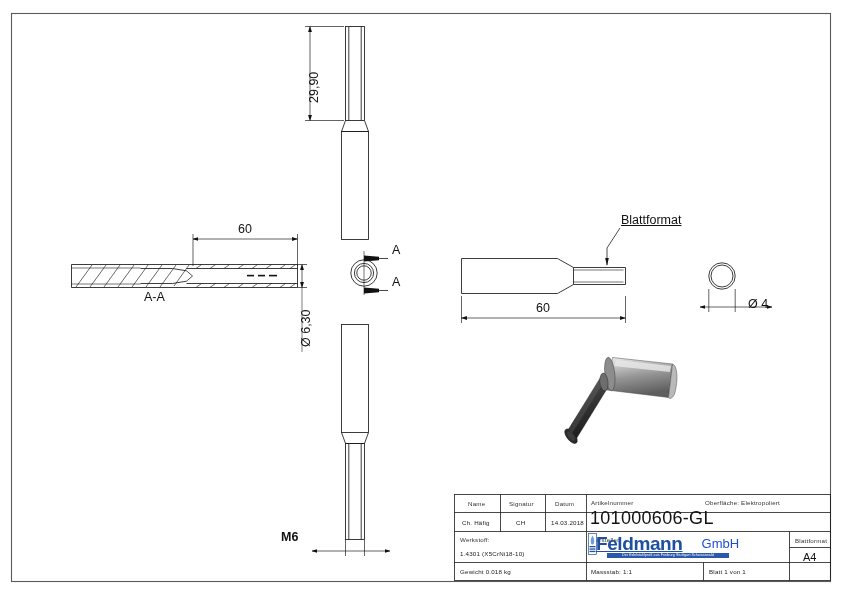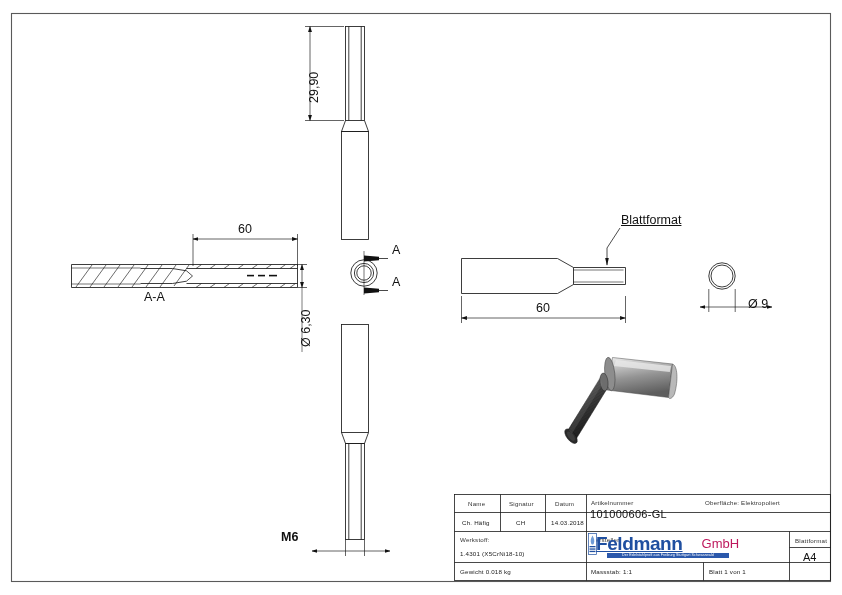--- a/index.html
+++ b/index.html
@@ -28,21 +28,21 @@
     height: 595px;
   }
   .tb-text {
     position: absolute;
     white-space: nowrap;
     color: #1a1a1a;
     font-family: "Liberation Sans", sans-serif;
   }
   .lbl-hdr { font-size: 6.2px; letter-spacing: 0.2px; color: #333; }
   .lbl-val { font-size: 6.2px; letter-spacing: 0.2px; color: #222; }
-  .lbl-art { font-size: 11px; color: #111; letter-spacing: 0.3px; }
+  .lbl-art { font-size: 18px; color: #111; letter-spacing: 0.3px; }
   .lbl-a4  { font-size: 11px; color: #111; }
   .dim-text {
     position: absolute;
     white-space: nowrap;
     font-size: 12.5px;
     color: #111;
     font-family: "Liberation Sans", sans-serif;
   }
   .dim-text.rot {
     transform: rotate(-90deg);
@@ -69,21 +69,21 @@
     font-family: "Liberation Sans", sans-serif;
     font-size: 19px;
     font-weight: bold;
     color: #1f4fa0;
     letter-spacing: -0.4px;
     text-decoration: underline;
   }
   .logo-sub {
     font-family: "Liberation Sans", sans-serif;
     font-size: 13px;
-    color: #be185d;
+    color: #1d4ed8;
     margin-left: 3px;
     padding-bottom: 1px;
   }
   .logo-tag {
     position: absolute;
     left: 607px;
     top: 553px;
     width: 122px;
     height: 5px;
     background: #2b58ab;
@@ -314,21 +314,21 @@
   </svg>
 
   <div class="dim-text rot" style="left:307px; top:103px;">29,90</div>
 
   <div class="dim-text" style="left:238px; top:222px;">60</div>
 
   <div class="dim-text rot" style="left:299px; top:347px;">Ø 6,30</div>
 
   <div class="dim-text" style="left:536px; top:301px;">60</div>
 
-  <div class="dim-text" style="left:748px; top:297px;">Ø 9</div>
+  <div class="dim-text" style="left:748px; top:297px;">Ø 4</div>
 
   <div class="dim-text" style="left:281px; top:530px;font-weight:bold;">M6</div>
 
   <div class="note-text" style="left:621px; top:213px;">Blattformat</div>
 
   <div class="dim-text" style="left:144px; top:290px;">A-A</div>
 
   <div class="dim-text" style="left:392px; top:243px;">A</div>
 
   <div class="dim-text" style="left:392px; top:275px;">A</div>

